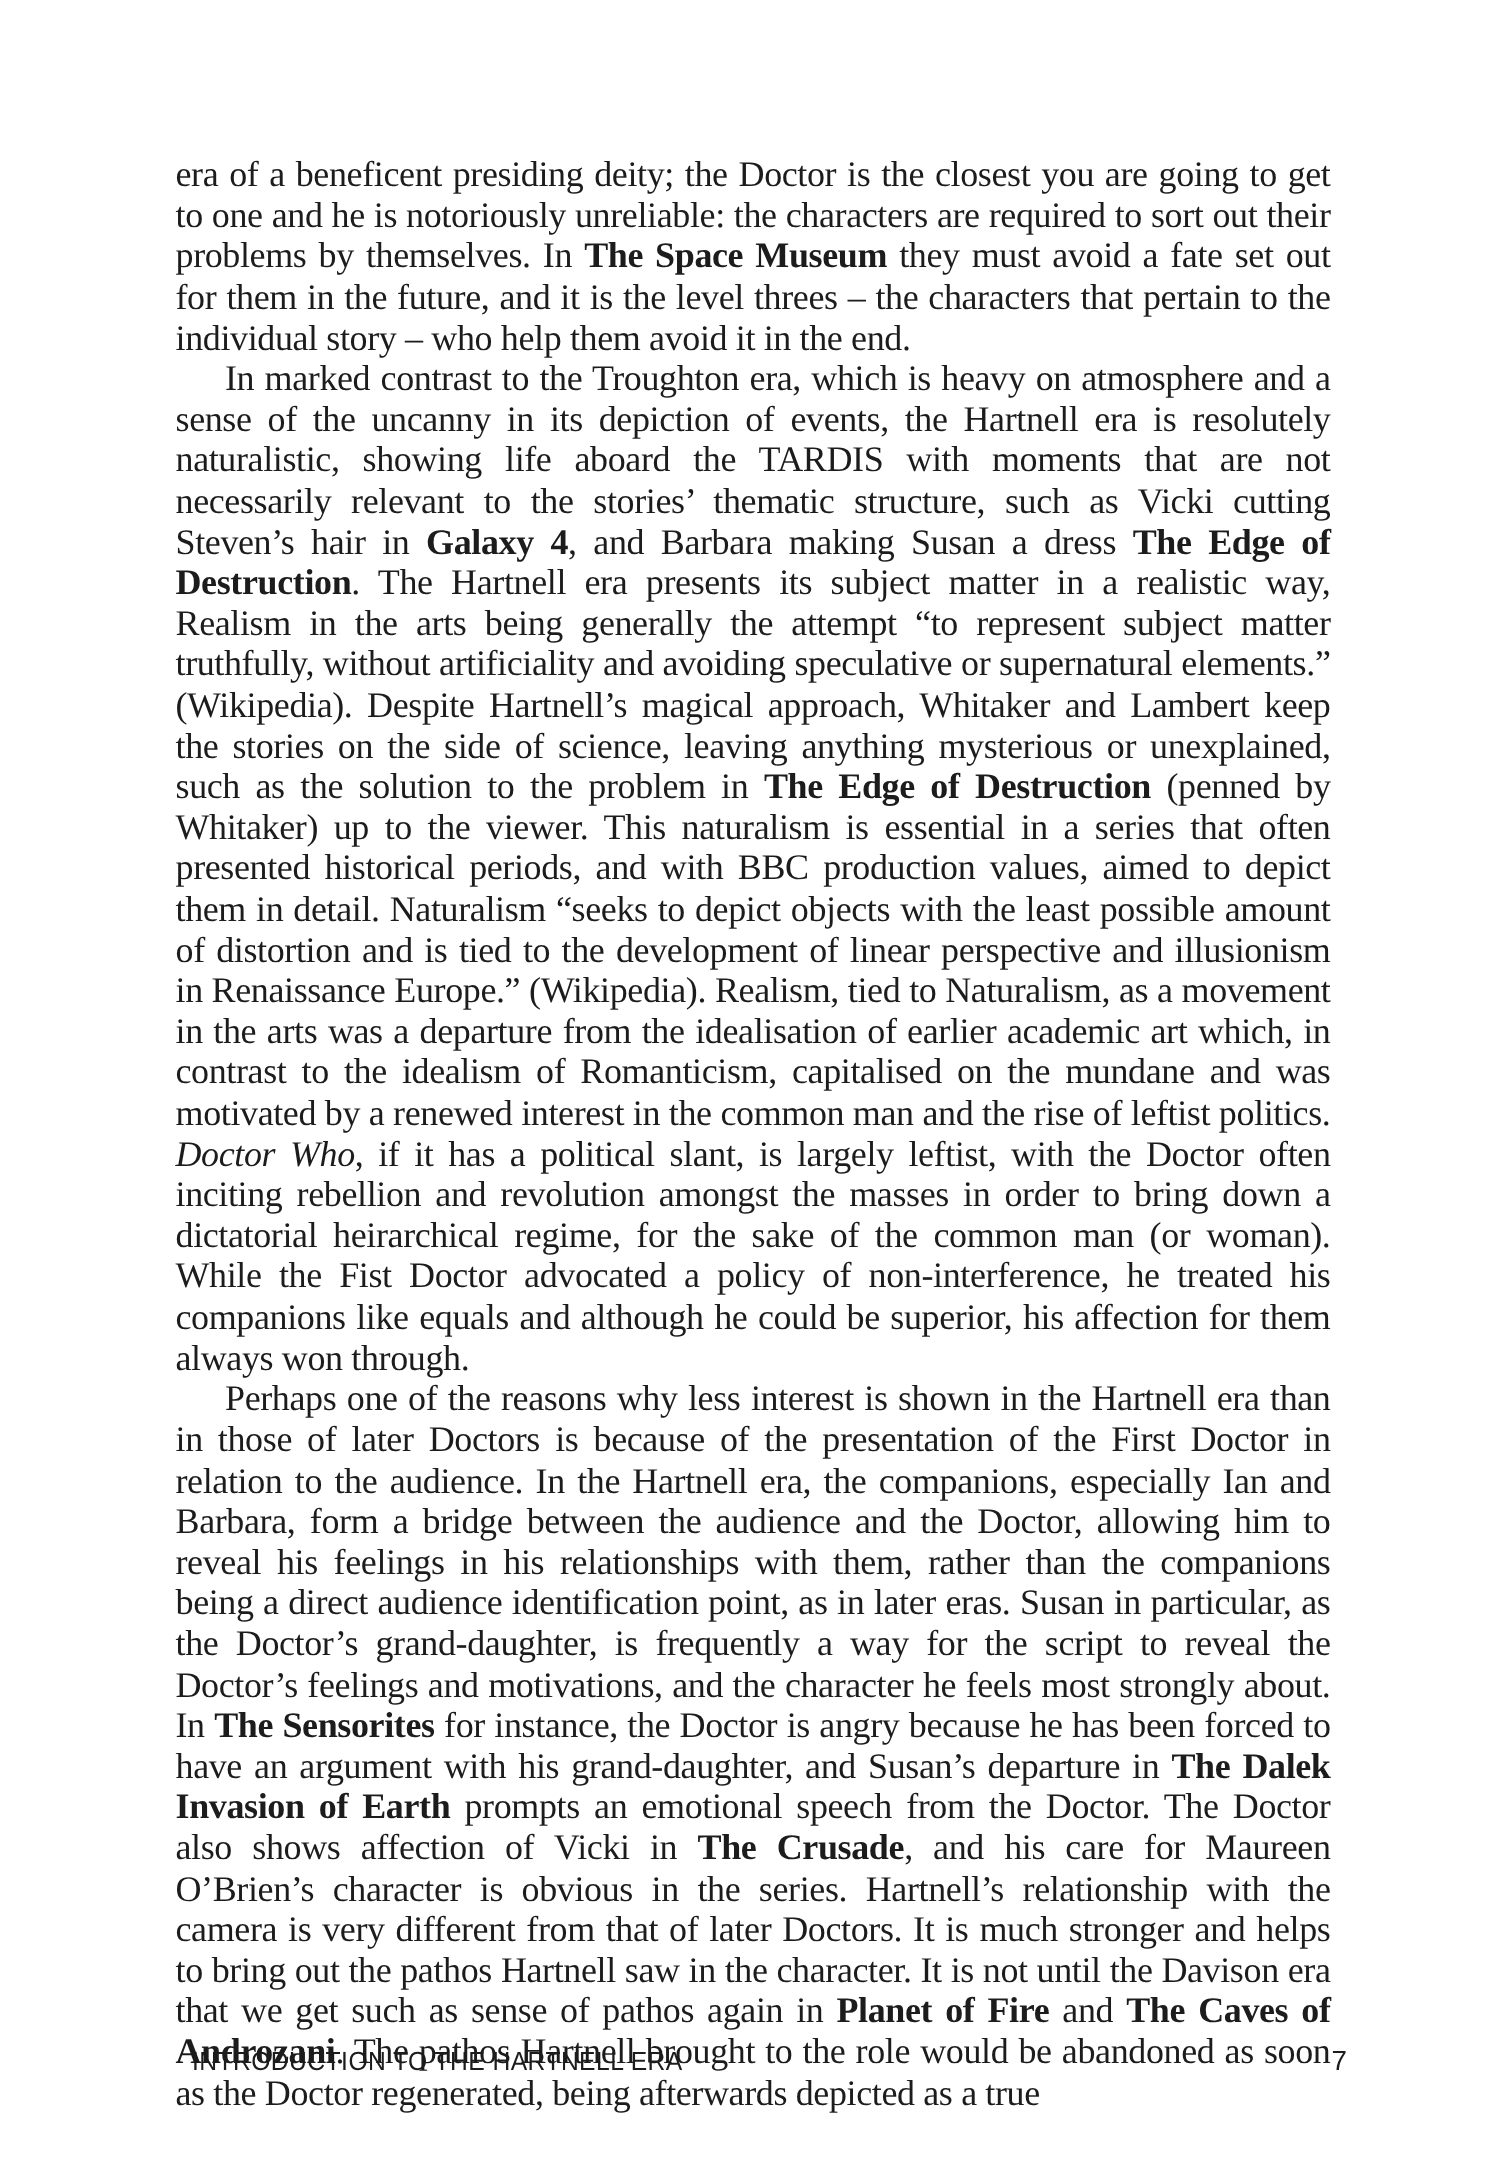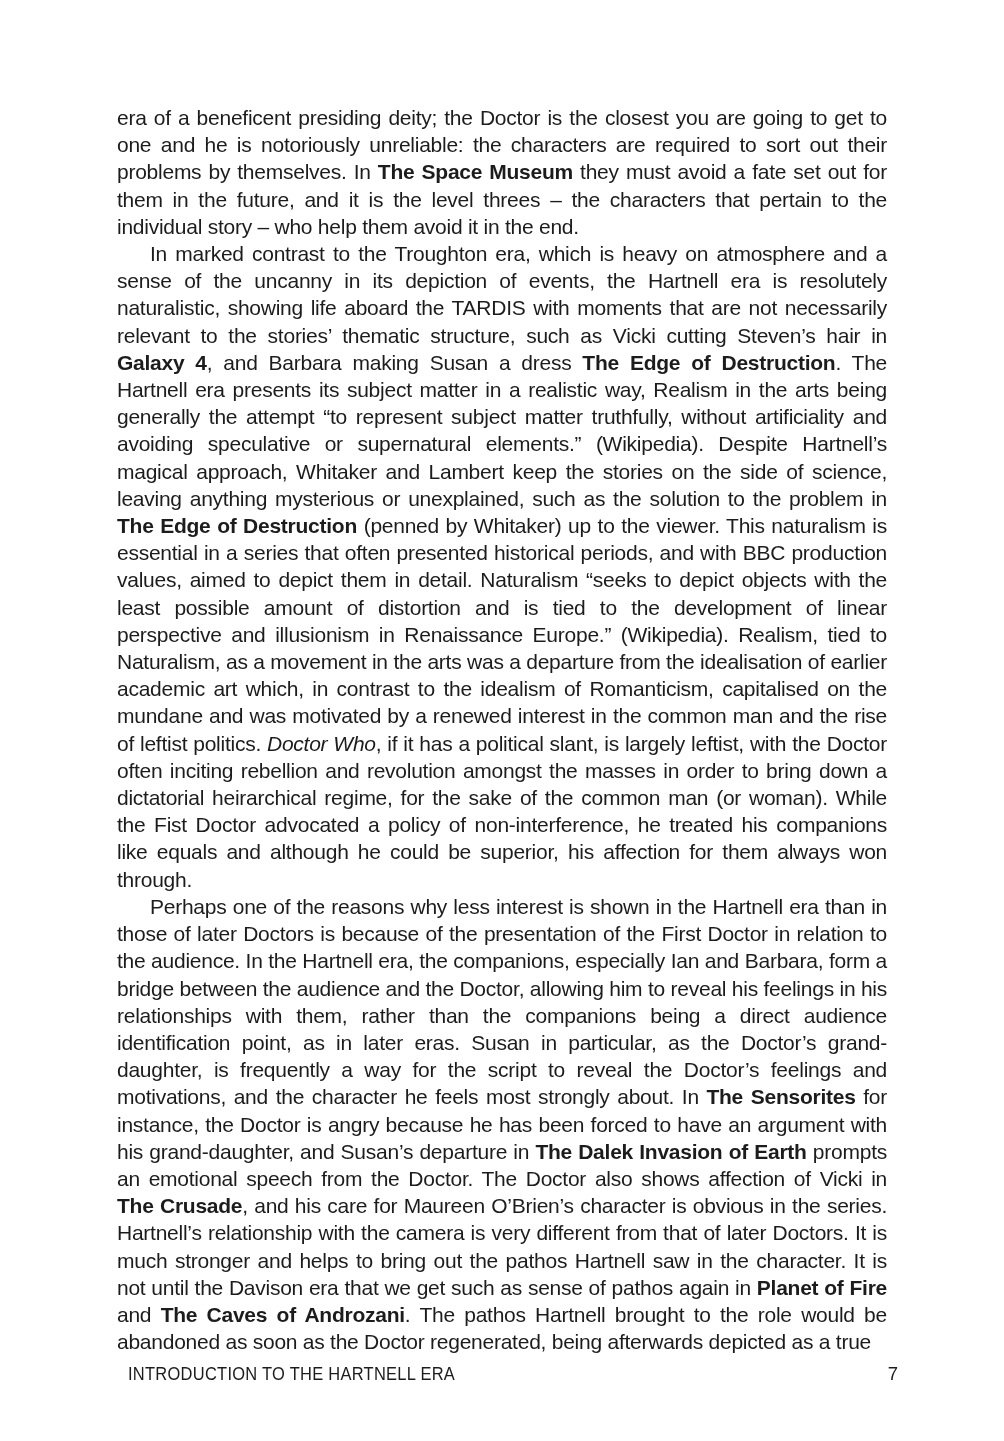--- a/index.html
+++ b/index.html
@@ -14,22 +14,22 @@
   .page {
     position: absolute;
     inset: 0;
     background: #ffffff;
   }
   .text-block {
     position: absolute;
     left: 117px;
     top: 104px;
     width: 770px;
-    font-family: Liberation Sans, sans-serif;
-    font-size: 21px;
+    font-family: Liberation Serif, serif;
+    font-size: 24px;
     line-height: 27.2px;
     letter-spacing: -0.25px;
     color: #1c1c1c;
   }
   .para {
     margin: 0;
     text-align: justify;
     text-justify: inter-word;
   }
   .para.indent { text-indent: 33px; }

